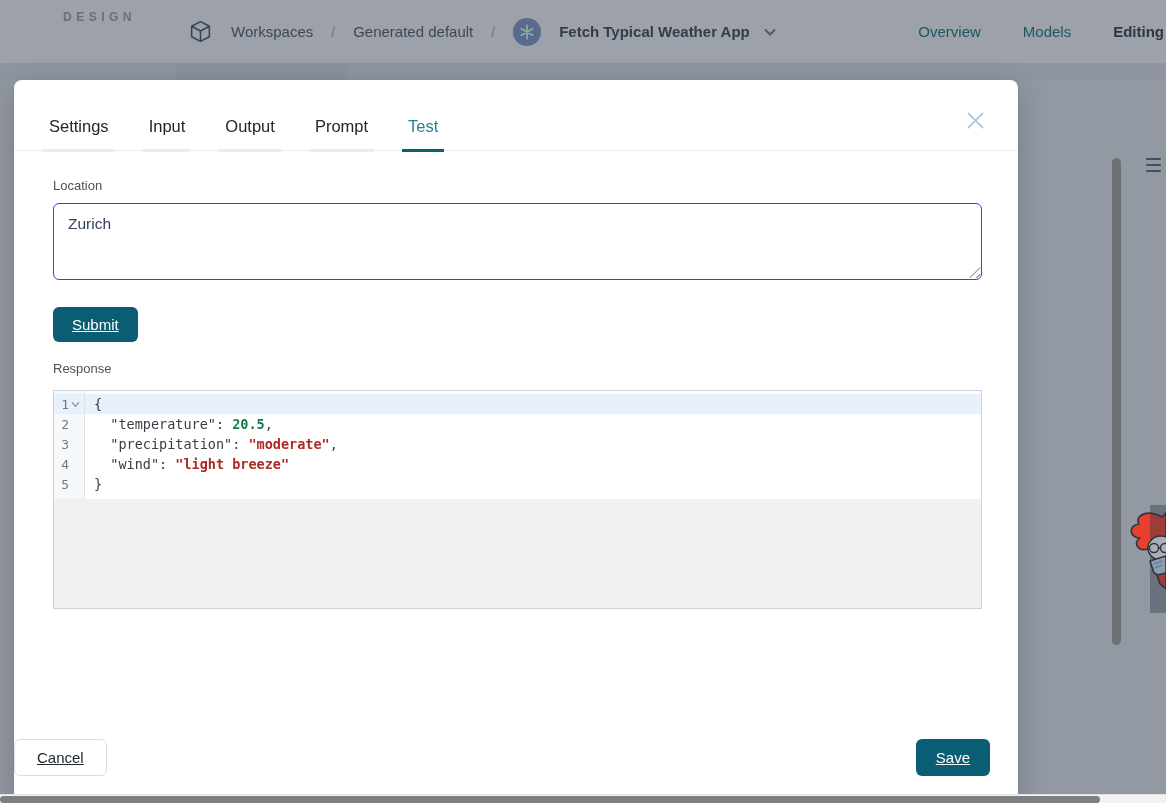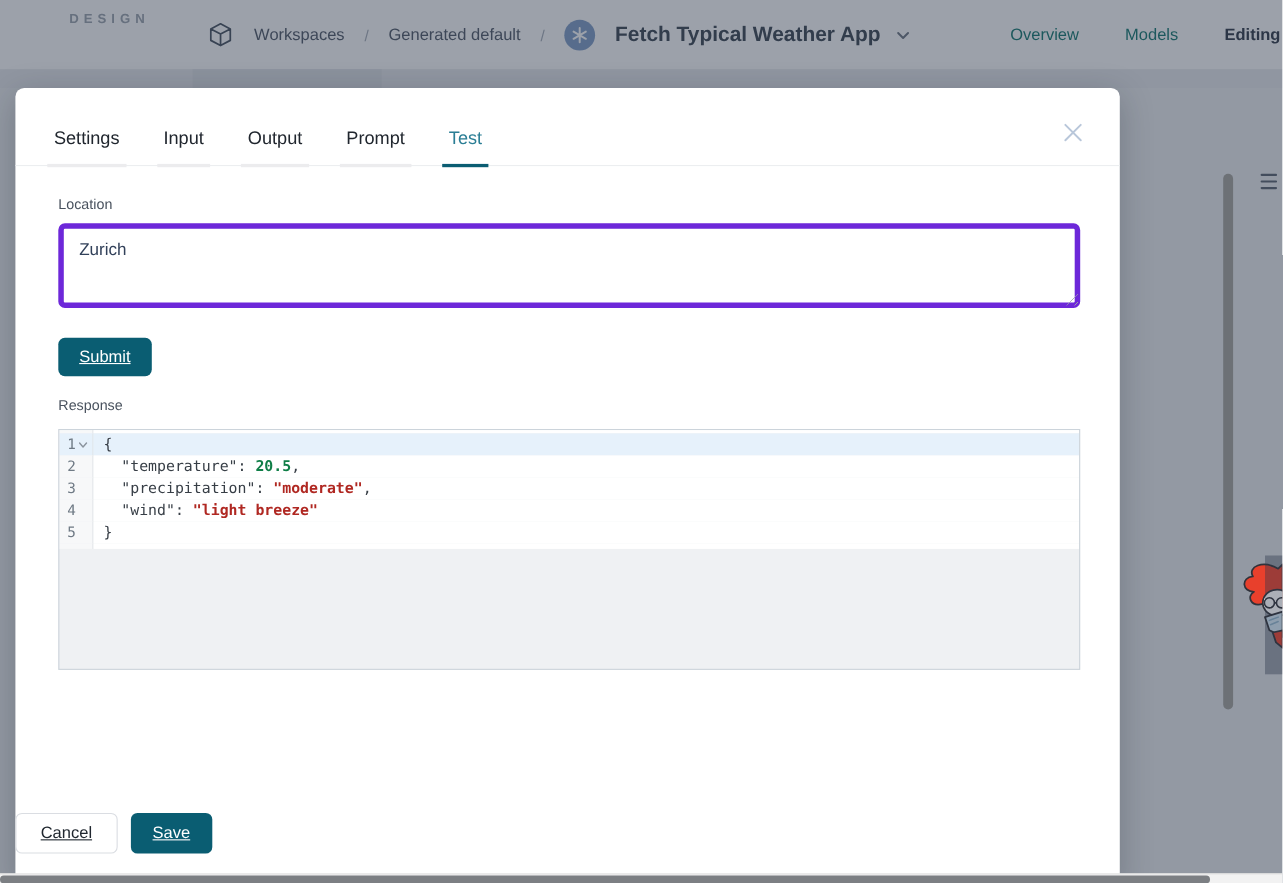--- a/index.html
+++ b/index.html
@@ -15,21 +15,21 @@
   .logo-badge svg { position:absolute; left:3px; top:3px; }
   .brand-text { margin-left:7px; font-size:26px; font-weight:700; line-height:26px; letter-spacing:.2px; }
   .brand-bold { color:#3d4958; }
   .brand-light { color:#c5cbd3; }
   .brand-sub { margin-left:47px; margin-top:1px; font-size:12px; font-weight:700; letter-spacing:4.5px; color:#9aa2ac; }
   .crumbs { position:absolute; left:188px; top:0; height:63px; display:flex; align-items:center; gap:18px; }
   .crumb-link { font-size:15px; color:#4c5564; cursor:pointer; white-space:nowrap; }
   .crumb-sep { font-size:14px; color:#a7aeb8; }
   .app-chip { width:28px; height:28px; border-radius:50%; background:#7e9cc6; position:relative; flex:0 0 auto; }
   .app-chip svg { position:absolute; left:6px; top:6px; }
-  .crumb-app { font-size:19px; font-weight:700; color:#37424f; white-space:nowrap; cursor:pointer; }
+  .crumb-app { font-size:15px; font-weight:700; color:#37424f; white-space:nowrap; cursor:pointer; }
   .crumb-caret { margin-left:-6px; display:flex; align-items:center; cursor:pointer; }
   .search-box { position:absolute; left:786px; top:15px; width:120px; height:33px; border:1px solid #d8dbe0; border-radius:7px; display:flex; align-items:center; padding:0 6px 0 9px; gap:7px; cursor:text; background:transparent; }
   .search-ph { font-size:14.5px; color:#8a92a0; flex:1; }
   .kbd-badge { font-size:11px; color:#9aa2ac; border:1px solid #dcdfe4; border-radius:4px; padding:3px 4px; line-height:1; }
   .top-nav { position:absolute; right:2px; top:0; height:63px; display:flex; align-items:center; gap:42px; }
   .nav-item { font-size:15px; color:#0f766e; cursor:pointer; white-space:nowrap; }
   .nav-item.active { font-weight:700; color:#2c3644; }
   .subbar { position:absolute; left:0; top:63px; width:1166px; height:17px; background:#e9ebee; }
   .subbar-seg { position:absolute; left:175px; top:0; width:172px; height:17px; background:#dfe2e7; }
   .side-menu-icon { position:absolute; left:1146px; top:158px; width:15px; }
@@ -42,21 +42,21 @@
   .modal { position:absolute; left:14px; top:80px; width:1004px; height:723px; background:#ffffff; border-radius:8px 8px 0 0; box-shadow:0 8px 30px rgba(20,28,40,.25); }
   .modal-close { position:absolute; right:32px; top:29px; width:22px; height:22px; cursor:pointer; display:flex; align-items:center; justify-content:center; }
   .tabbar { position:absolute; left:0; top:0; width:100%; padding:37px 28px 0 29px; display:flex; gap:28px; border-bottom:1px solid #eceef0; }
   .tab { font-size:16.5px; font-weight:500; color:#20262e; padding:0 6px 13px 6px; border-bottom:3px solid #ececee; margin-bottom:-2px; cursor:pointer; white-space:nowrap; }
   .tab.active { color:#2b7e95; border-bottom-color:#0b5d72; }
 
   .modal-body { position:absolute; left:0; top:78px; width:100%; height:579px; padding:0 36px 0 39px; overflow:hidden; }
   .field-label { font-size:13px; color:#49525e; line-height:16px; }
   .lbl-1 { margin-top:20px; }
   .ta-wrap { position:relative; margin-top:9px; }
-  textarea.field-input { display:block; width:100%; height:77px; border:5px solid #6d28d9; border-radius:6px; padding:11px 14px; font-family:"Liberation Sans", sans-serif; font-size:15.5px; color:#32415a; resize:none; outline:none; background:#fff; }
+  textarea.field-input { display:block; width:100%; height:77px; border:1px solid #6d28d9; border-radius:6px; padding:11px 14px; font-family:"Liberation Sans", sans-serif; font-size:15.5px; color:#32415a; resize:none; outline:none; background:#fff; }
   .grip { position:absolute; right:2px; bottom:2px; width:11px; height:11px; background:repeating-linear-gradient(135deg, transparent 0 2.5px, #9aa0a6 2.5px 3.5px, transparent 3.5px 5px); clip-path:polygon(100% 0, 100% 100%, 0 100%); }
   .lbl-2 { margin-top:26px; }
   .btn { display:inline-flex; align-items:center; justify-content:center; border-radius:6px; font-size:15px; cursor:pointer; border:none; font-family:"Liberation Sans", sans-serif;text-decoration:underline; }
   .btn-submit { margin-top:27px; height:35px; padding:0 19px; background:#0a5d72; color:#ffffff; }
   .lbl-3 { margin-top:19px; }
 
   
   .editor { margin-top:13px; height:219px; border:1px solid #ccd4db; background:#eff1f3; overflow:hidden; }
   .ed-row { display:flex; height:20px; }
   .ed-row.spacer { height:3px; }
@@ -64,21 +64,21 @@
   .ed-gut { flex:0 0 31px; background:#f7f8f9; border-right:1px solid #dfe3e6; display:flex; align-items:center; justify-content:flex-end; padding-right:2px; }
   .ed-num { font-family:"DejaVu Sans Mono", monospace; font-size:13px; color:#6f7a85; text-align:right; width:15px; }
   .ed-fold { width:13px; display:flex; align-items:center; justify-content:center; cursor:pointer; }
   .ed-code { flex:1; background:#ffffff; font-family:"DejaVu Sans Mono", monospace; font-size:13.5px; line-height:20px; white-space:pre; padding-left:9px; color:#373e46; }
   .ed-row.active .ed-gut, .ed-row.active .ed-code { background:#e6f1fb; }
   .tok-key, .tok-plain { color:#373e46; }
   .tok-number { color:#0f7e47; font-weight:700; }
   .tok-string { color:#b02822; font-weight:700; }
 
   
-  .modal-footer { position:absolute; left:0; top:659px; width:100%; display:flex; justify-content:flex-start; gap:12px; padding-right:28px; }
+  .modal-footer { position:absolute; left:0; top:659px; width:100%; display:flex; justify-content:space-between; gap:12px; padding-right:28px; }
   .btn-cancel { height:37px; padding:0 22px; background:#ffffff; border:1px solid #dadde2; color:#20272f; }
   .btn-save { height:37px; padding:0 20px; background:#0a5d72; color:#ffffff; }
 
   
   .v-thumb { position:absolute; left:1098px; top:78px; width:9px; height:487px; background:#6d7176; border-radius:5px; cursor:grab; }
   .h-scrollbar { position:absolute; left:0; bottom:0; width:1166px; height:9px; background:#f2f2f2; border-top:1px solid #e2e2e2; }
   .h-thumb { position:absolute; left:0px; top:1px; width:1100px; height:7px; background:#7c7f83; border-radius:4px; cursor:grab; }
 
   
   .mascot { position:absolute; left:1126px; top:511px; width:40px; height:95px; }

